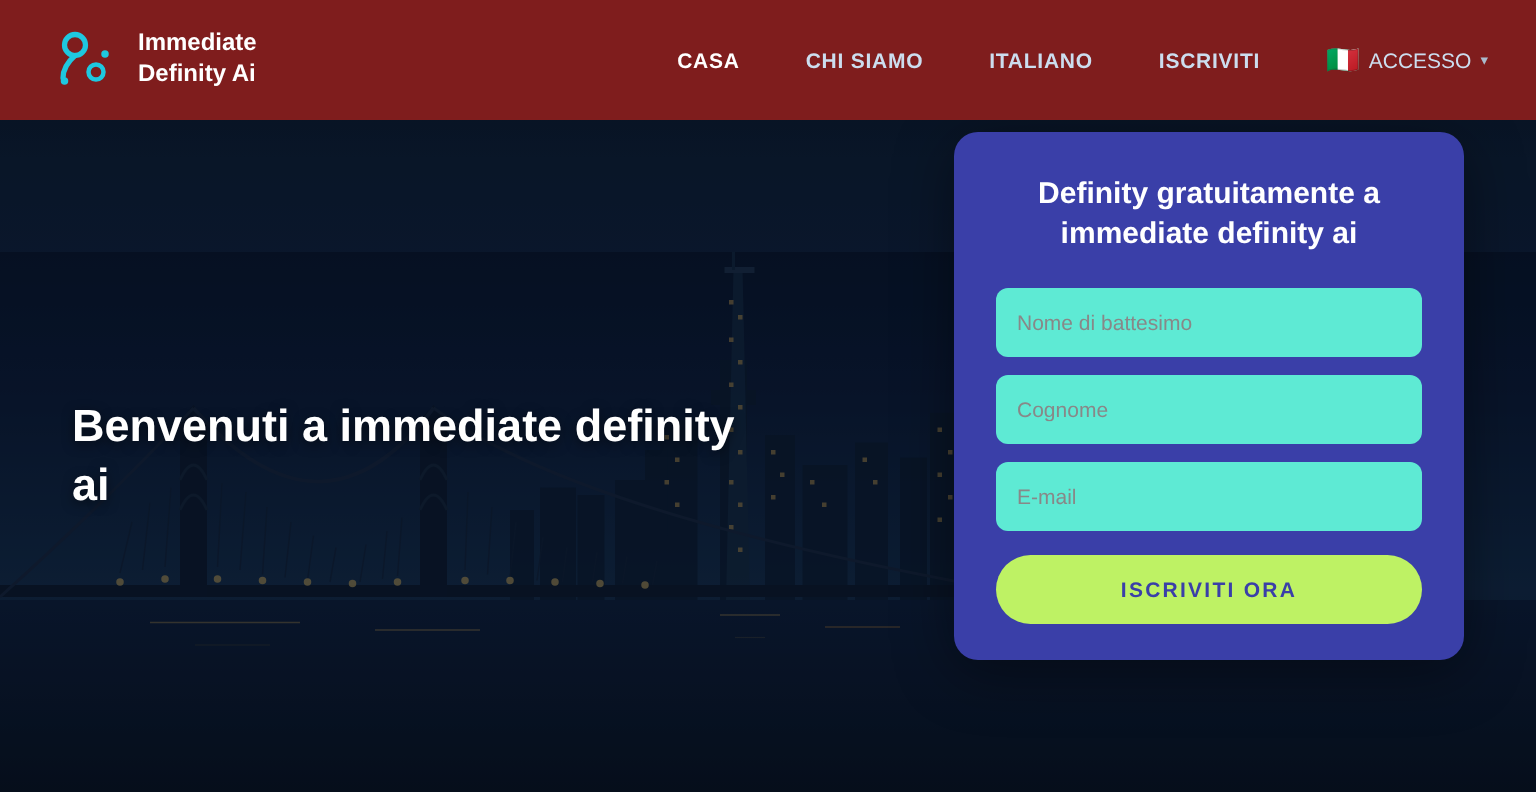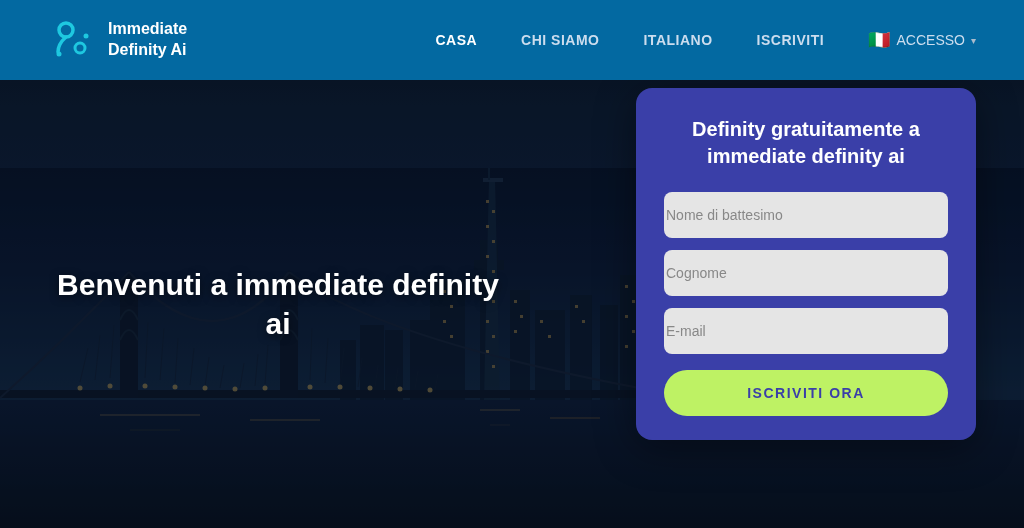--- a/index.html
+++ b/index.html
@@ -3,25 +3,25 @@
   <meta charset="utf-8">
   <style>
     * { margin: 0; padding: 0; box-sizing: border-box; }
     body { width: 1024px; height: 528px; overflow: hidden; font-family: 'Segoe UI', Arial, sans-serif; background: #0a1628; }
 
     
     .navbar {
       position: absolute;
       top: 0; left: 0; right: 0;
       height: 80px;
-      background: #0369a1;
+      background: #7f1d1d;
       display: flex;
       align-items: center;
       justify-content: space-between;
-      padding: 0 48px;
+      padding: 0 32px;
       z-index: 10;
     }
     .logo-area {
       display: flex;
       align-items: center;
       gap: 12px;
     }
     .logo-icon {
       width: 48px;
       height: 48px;
@@ -108,21 +108,20 @@
       padding: 0 48px;
     }
 
     .hero-headline {
       color: #ffffff;
       font-size: 30px;
       font-weight: 800;
       max-width: 460px;
       line-height: 1.3;
       text-shadow: 0 2px 8px rgba(0,0,0,0.5);
-      text-align: center;
     }
 
     
     .reg-form-card {
       position: absolute;
       right: 48px;
       top: 50%;
       transform: translateY(-50%);
       background: #3a3fa8;
       border-radius: 16px;
@@ -137,22 +136,22 @@
       font-weight: 700;
       text-align: center;
       margin-bottom: 22px;
       line-height: 1.35;
     }
     .form-input {
       width: 100%;
       height: 46px;
       border-radius: 8px;
       border: none;
-      background: #e5e5e5;
-      padding: 0 2px;
+      background: #5eead4;
+      padding: 0 14px;
       font-size: 14px;
       color: #555;
       margin-bottom: 12px;
       outline: none;
     }
     .form-input::placeholder {
       color: #888;
     }
     .form-submit {
       width: 100%;

